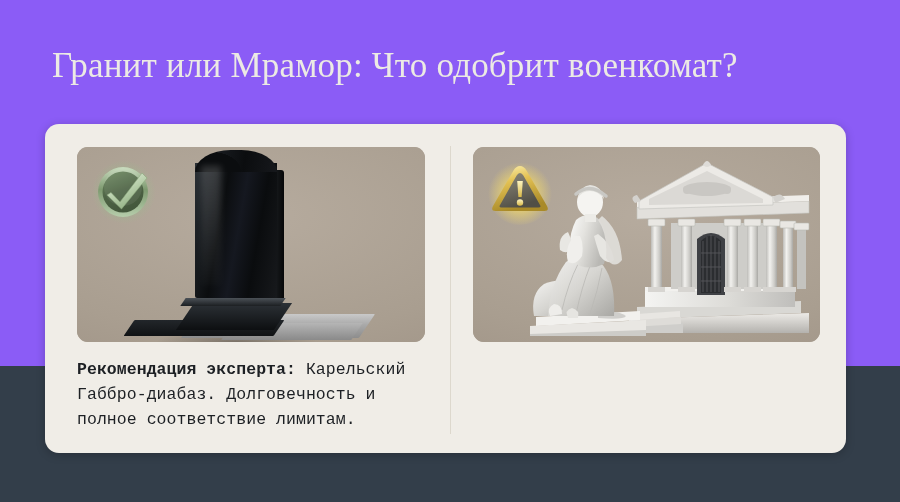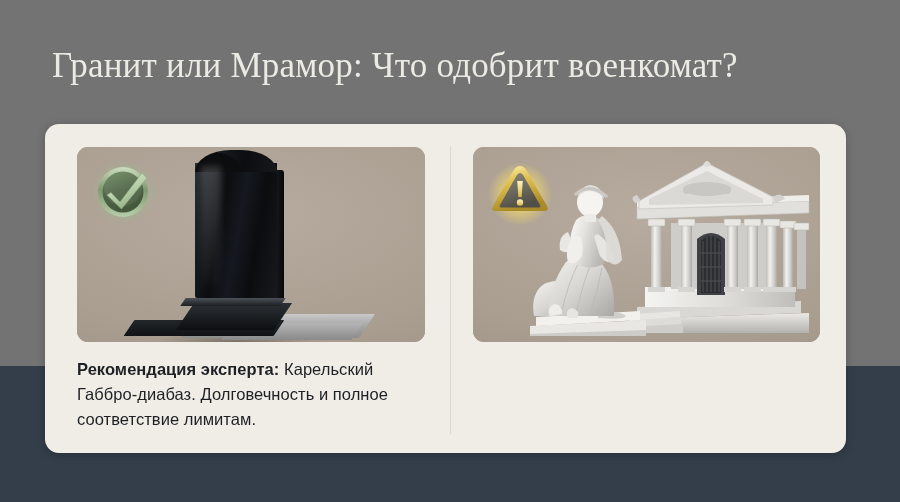--- a/index.html
+++ b/index.html
@@ -3,21 +3,21 @@
 <meta charset="utf-8">
 <title>Гранит или Мрамор</title>
 <style>
   html,body{margin:0;padding:0;}
   body{
     width:900px;height:502px;overflow:hidden;
     background:#333e4a;
     font-family:"Liberation Sans", sans-serif;
     -webkit-font-smoothing:antialiased;
   }
-  .slide{position:relative;width:900px;height:366px;background:#737373;}
+  .slide{position:relative;width:900px;height:366px;background:#8b5cf6;}
 
   
   .title{
     position:absolute;left:52px;top:44px;
     width:800px;
     font-family:"Liberation Serif", serif;
     font-size:35px;line-height:44px;
     color:#eceae4;
     letter-spacing:.2px;
     white-space:nowrap;
@@ -31,21 +31,21 @@
     border-radius:14px;
     box-shadow:0 2px 10px rgba(0,0,0,.22);
   }
   .panel-divider{
     position:absolute;left:450px;top:146px;
     width:1px;height:288px;
     background:#ddd8cd;
   }
 
   
-  .col{position:absolute;top:147px;}
+  .col{position:absolute;top:147px;font-family:Liberation Mono, monospace;}
   .col-left{left:77px;width:348px;}
   .col-right{left:473px;width:347px;}
 
   
   .imgframe{
     position:relative;
     height:195px;
     border-radius:11px;
     overflow:hidden;
     background:#aca194;

